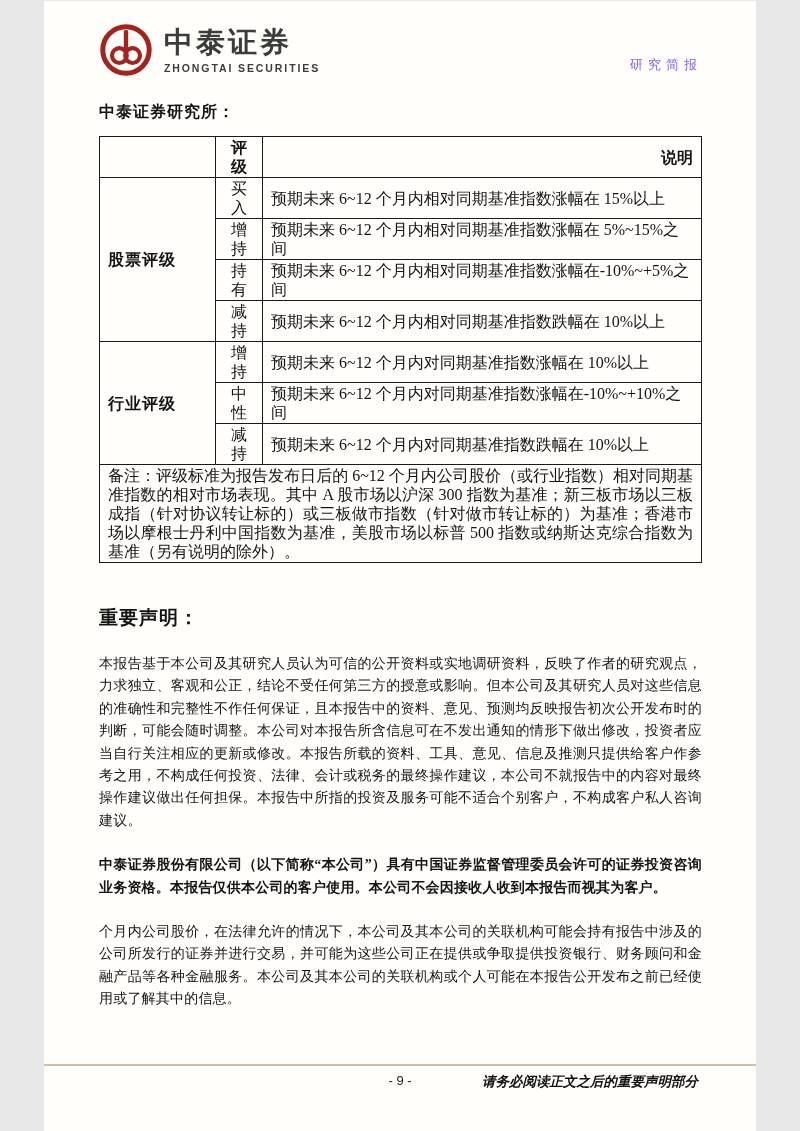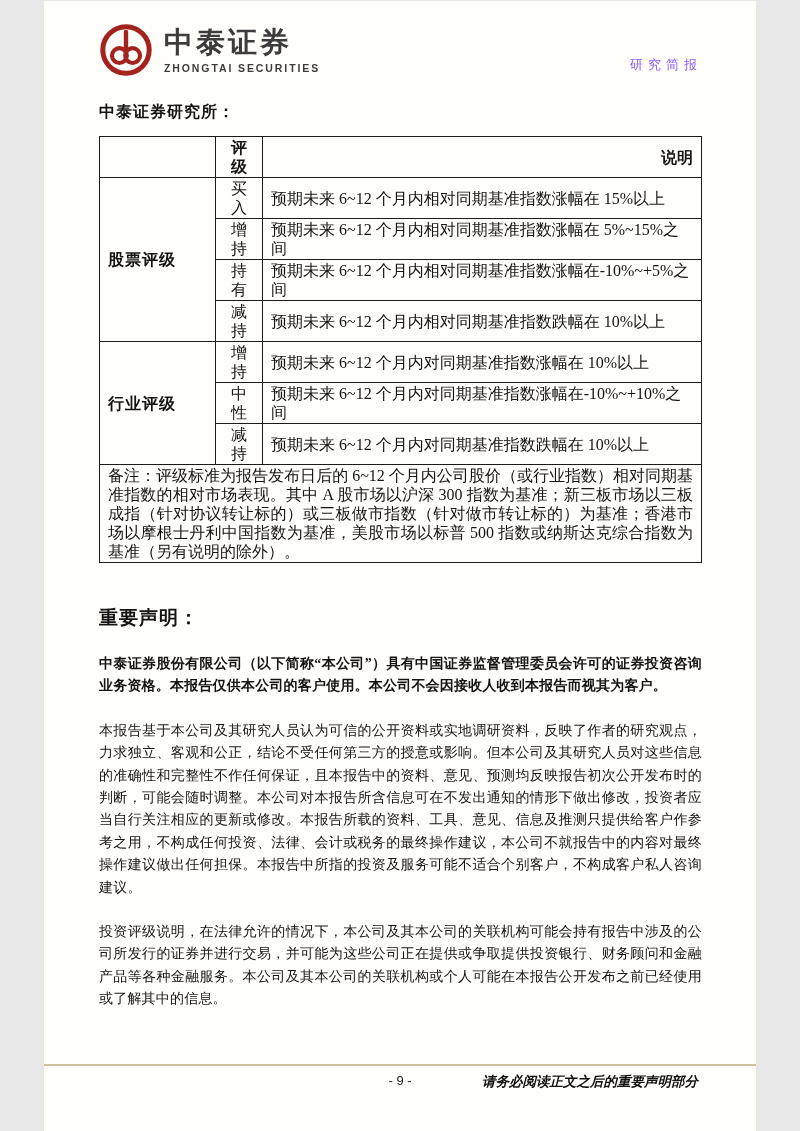--- a/index.html
+++ b/index.html
@@ -122,23 +122,23 @@
           <td class="rating-cell">减持</td>
           <td>预期未来 6~12 个月内对同期基准指数跌幅在 10%以上</td>
         </tr>
         <tr>
           <td class="note-cell" colspan="3">备注：评级标准为报告发布日后的 6~12 个月内公司股价（或行业指数）相对同期基准指数的相对市场表现。其中 A 股市场以沪深 300 指数为基准；新三板市场以三板成指（针对协议转让标的）或三板做市指数（针对做市转让标的）为基准；香港市场以摩根士丹利中国指数为基准，美股市场以标普 500 指数或纳斯达克综合指数为基准（另有说明的除外）。</td>
         </tr>
       </tbody>
     </table>
 
     <div class="statement-heading">重要声明：</div>
+    <p class="para">本报告基于本公司及其研究人员认为可信的公开资料或实地调研资料，反映了作者的研究观点，力求独立、客观和公正，结论不受任何第三方的授意或影响。但本公司及其研究人员对这些信息的准确性和完整性不作任何保证，且本报告中的资料、意见、预测均反映报告初次公开发布时的判断，可能会随时调整。本公司对本报告所含信息可在不发出通知的情形下做出修改，投资者应当自行关注相应的更新或修改。本报告所载的资料、工具、意见、信息及推测只提供给客户作参考之用，不构成任何投资、法律、会计或税务的最终操作建议，本公司不就报告中的内容对最终操作建议做出任何担保。本报告中所指的投资及服务可能不适合个别客户，不构成客户私人咨询建议。</p>
     <p class="para lead">中泰证券股份有限公司（以下简称“本公司”）具有中国证券监督管理委员会许可的证券投资咨询业务资格。本报告仅供本公司的客户使用。本公司不会因接收人收到本报告而视其为客户。</p>
-    <p class="para">本报告基于本公司及其研究人员认为可信的公开资料或实地调研资料，反映了作者的研究观点，力求独立、客观和公正，结论不受任何第三方的授意或影响。但本公司及其研究人员对这些信息的准确性和完整性不作任何保证，且本报告中的资料、意见、预测均反映报告初次公开发布时的判断，可能会随时调整。本公司对本报告所含信息可在不发出通知的情形下做出修改，投资者应当自行关注相应的更新或修改。本报告所载的资料、工具、意见、信息及推测只提供给客户作参考之用，不构成任何投资、法律、会计或税务的最终操作建议，本公司不就报告中的内容对最终操作建议做出任何担保。本报告中所指的投资及服务可能不适合个别客户，不构成客户私人咨询建议。</p>
-    <p class="para">投资评级说明，在法律允许的情况下，本公司及其本公司的关联机构可能会持有报告中涉及的公司所发行的证券并进行交易，并可能为这些公司正在提供或争取提供投资银行、财务顾问和金融产品等各种金融服务。本公司及其本公司的关联机构或个人可能在本报告公开发布之前已经使用或了解其中的信息。</p>
+    <p class="para">个月内公司股价，在法律允许的情况下，本公司及其本公司的关联机构可能会持有报告中涉及的公司所发行的证券并进行交易，并可能为这些公司正在提供或争取提供投资银行、财务顾问和金融产品等各种金融服务。本公司及其本公司的关联机构或个人可能在本报告公开发布之前已经使用或了解其中的信息。</p>
 
   </div>
 
   <div class="footer">
     <div class="footer-line" style="background: rgb(207, 192, 162);"></div>
     <div class="footer-row">
       <div class="page-num">- 9 -</div>
       <div class="footer-disclaimer">请务必阅读正文之后的重要声明部分</div>
     </div>
   </div>

